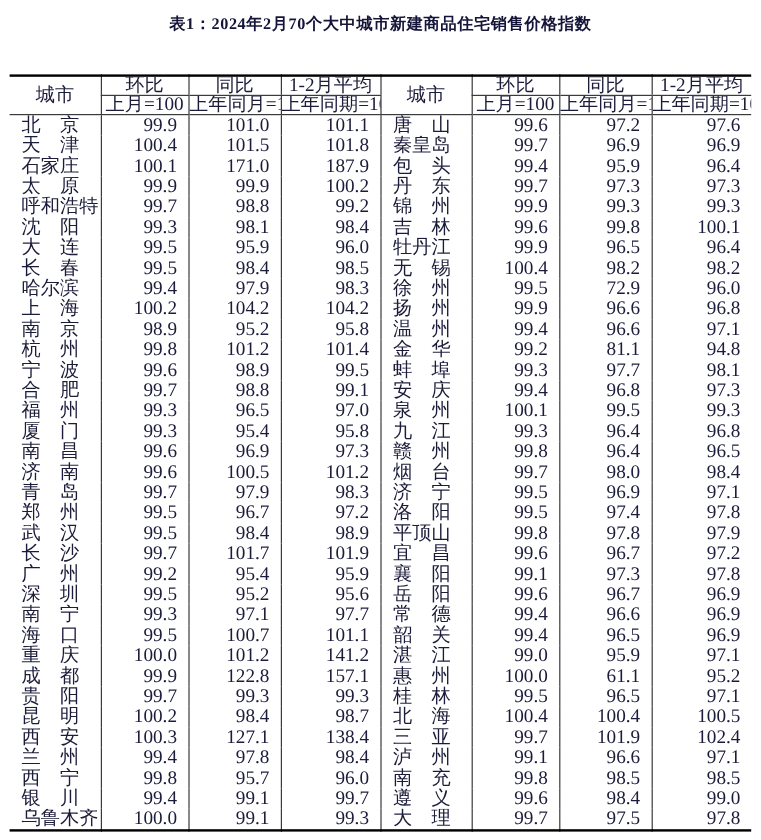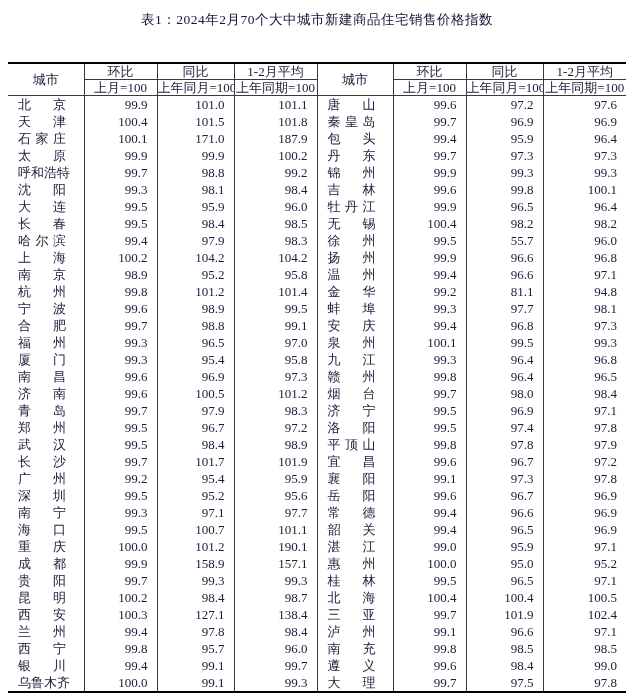--- a/index.html
+++ b/index.html
@@ -7,33 +7,33 @@
     width: 634px; height: 700px;
     background: #ffffff;
     font-family: "Liberation Serif", "DejaVu Serif", serif;
     color: #1b1b3a;
     overflow: hidden;
   }
   .page { position: relative; width: 634px; height: 700px; }
   .title {
     margin: 0; padding-top: 11px;
     text-align: center;
-    font-size: 13.5px; font-weight: normal;
+    font-size: 13.5px; font-weight: bold;
     color: #15153a;
     letter-spacing: 0.5px;
   }
   table.pix {
     border-collapse: collapse;
     table-layout: fixed;
     width: 618px;
     margin-left: 8px;
     margin-top: 33px;
     border-top: 2px solid #000;
     border-bottom: 2px solid #000;
-    font-size: 13px;
+    font-size: 16px;
   }
   th, td {
     border: none;
     border-left: 1px solid #3a3a3a;
     padding: 0;
     line-height: 17px;
     height: 17px;
     font-weight: normal;
     white-space: nowrap;
     overflow: hidden;
@@ -203,21 +203,21 @@
           <td class="city nb-l">
             <div class="cityname">哈尔滨</div>
           </td>
           <td class="num">99.4</td>
           <td class="num">97.9</td>
           <td class="num">98.3</td>
           <td class="city">
             <div class="cityname">徐州</div>
           </td>
           <td class="num">99.5</td>
-          <td class="num">55.7</td>
+          <td class="num">72.9</td>
           <td class="num">96.0</td>
         </tr>
         <tr>
           <td class="city nb-l">
             <div class="cityname">上海</div>
           </td>
           <td class="num">100.2</td>
           <td class="num">104.2</td>
           <td class="num">104.2</td>
           <td class="city">
@@ -450,40 +450,40 @@
           <td class="num">99.4</td>
           <td class="num">96.5</td>
           <td class="num">96.9</td>
         </tr>
         <tr>
           <td class="city nb-l">
             <div class="cityname">重庆</div>
           </td>
           <td class="num">100.0</td>
           <td class="num">101.2</td>
-          <td class="num">190.1</td>
+          <td class="num">141.2</td>
           <td class="city">
             <div class="cityname">湛江</div>
           </td>
           <td class="num">99.0</td>
           <td class="num">95.9</td>
           <td class="num">97.1</td>
         </tr>
         <tr>
           <td class="city nb-l">
             <div class="cityname">成都</div>
           </td>
           <td class="num">99.9</td>
-          <td class="num">158.9</td>
+          <td class="num">122.8</td>
           <td class="num">157.1</td>
           <td class="city">
             <div class="cityname">惠州</div>
           </td>
           <td class="num">100.0</td>
-          <td class="num">95.0</td>
+          <td class="num">61.1</td>
           <td class="num">95.2</td>
         </tr>
         <tr>
           <td class="city nb-l">
             <div class="cityname">贵阳</div>
           </td>
           <td class="num">99.7</td>
           <td class="num">99.3</td>
           <td class="num">99.3</td>
           <td class="city">

